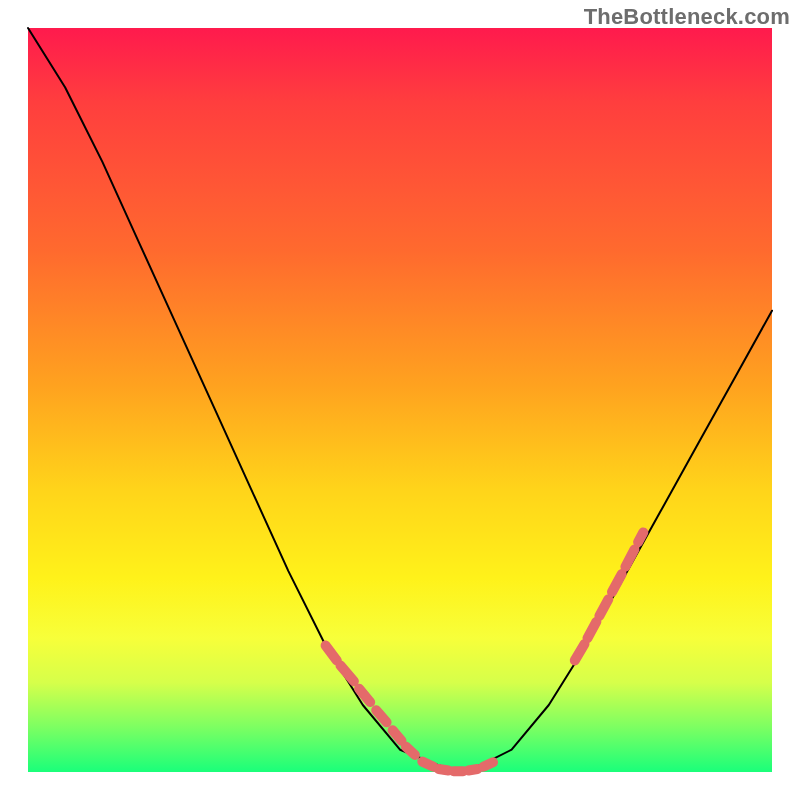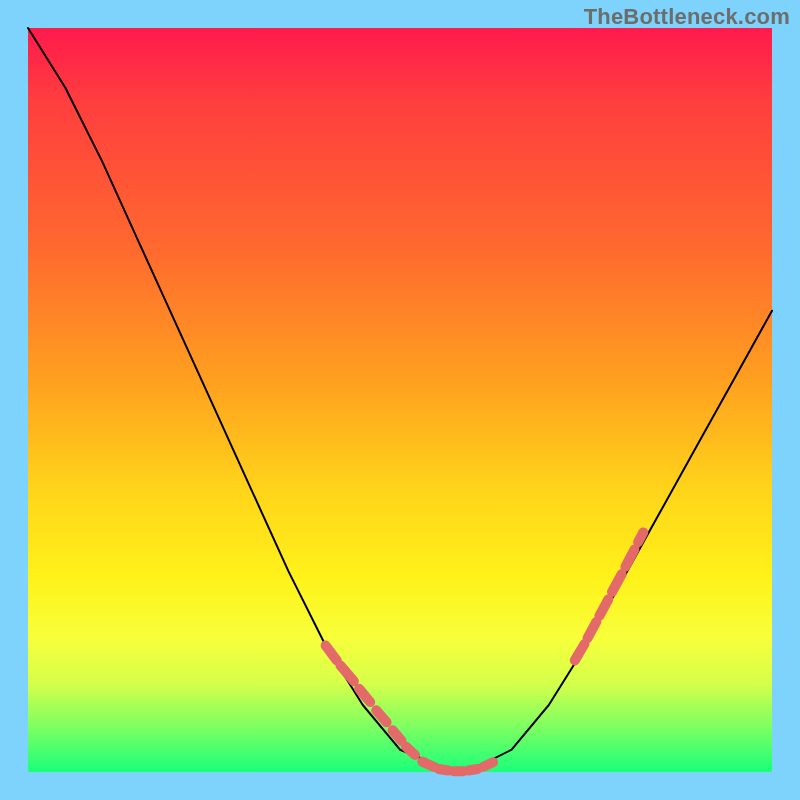--- a/index.html
+++ b/index.html
@@ -9,21 +9,21 @@
     height: 800px;
     background: #000;
     overflow: hidden;
   }
   .frame {
     position: absolute;
     left: 0;
     top: 0;
     width: 800px;
     height: 800px;
-    background: #7dd3fc;
+    background: #ffffff;
   }
   .plot-area {
     position: absolute;
     left: 28px;
     top: 28px;
     width: 744px;
     height: 744px;
     
     background: linear-gradient(to bottom,
       #ff1a4d 0%,

